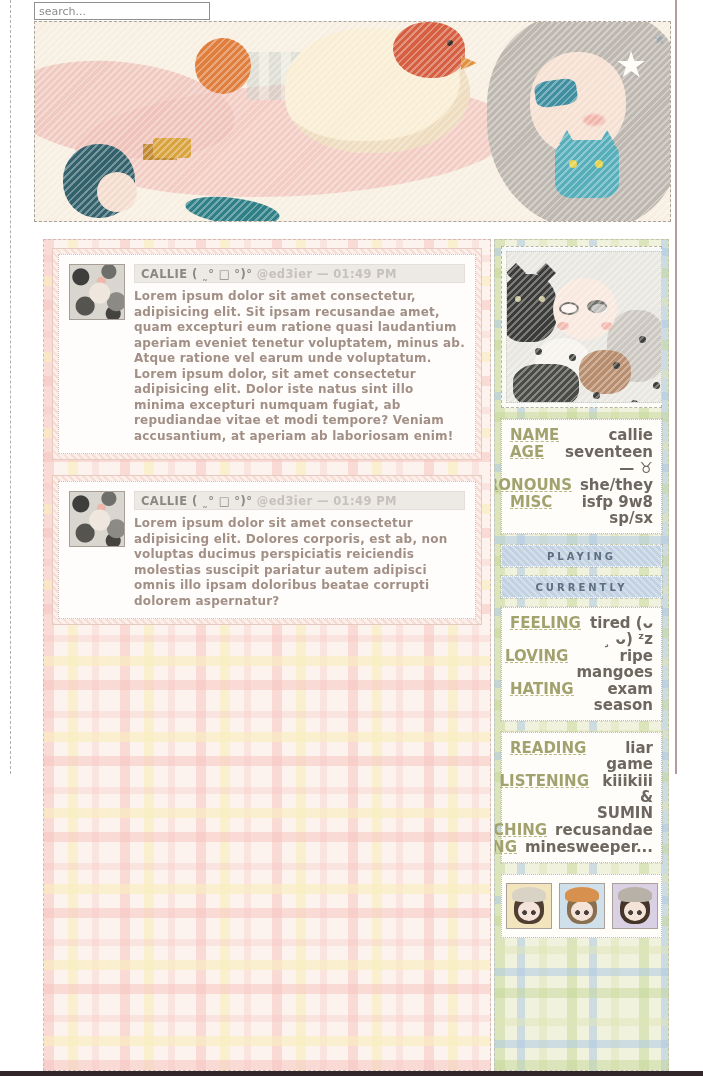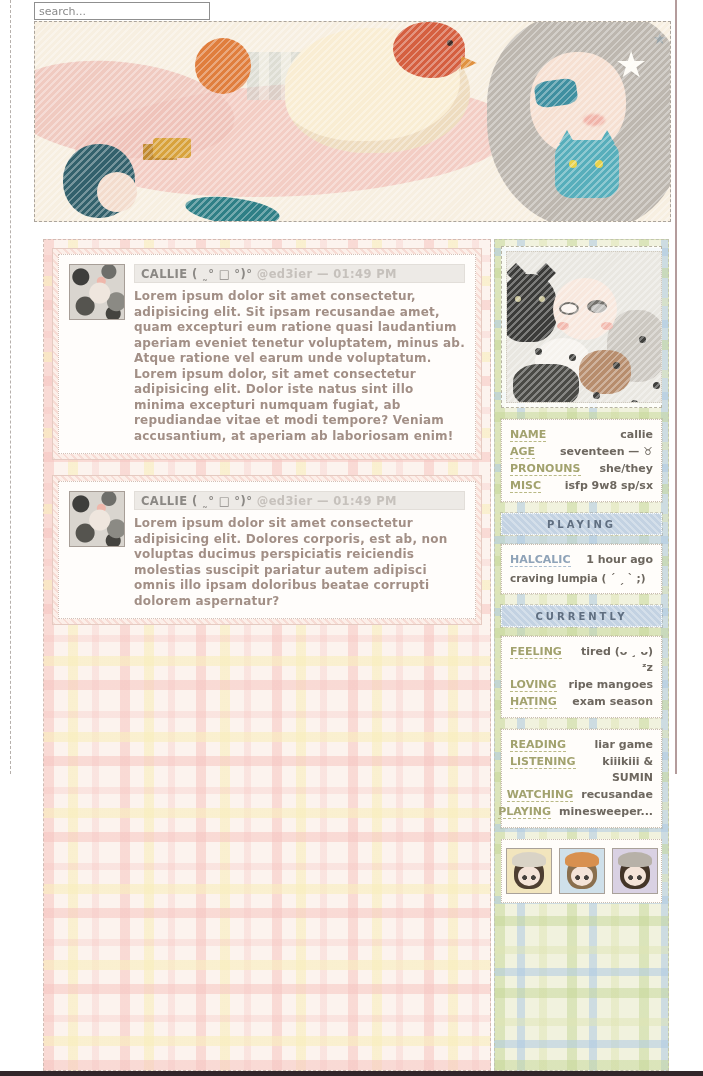--- a/index.html
+++ b/index.html
@@ -106,21 +106,21 @@
                 padding:5px 0 4px; margin:2px 0 9px; border:1px dotted rgba(255,255,255,.95);
                 outline:1px dashed rgba(120,110,100,.28);
                 background-image:repeating-linear-gradient(45deg, rgba(255,255,255,.28) 0 2px, rgba(255,255,255,0) 2px 5px); }
   .t-about     { background-color:#ddd6ae; color:#6f6049; }
   .t-status    { background-color:#c3d2e2; color:#5f6e80; }
   .t-currently { background-color:#c3d2e2; color:#5f6e80; }
   .t-following { background-color:#eccaca; color:#7d5c5c; }
 
   .info-box { background:#fffdfa; border:1px dotted #c9bcae; outline:1px dashed rgba(160,150,130,.25);
               padding:7px 8px; margin-bottom:11px; }
-  .info-row { display:flex; justify-content:space-between; font-size:11px; font-weight:bold; line-height:16px; }
+  .info-row { display:flex; justify-content:space-between; font-size:15px; font-weight:bold; line-height:16px; }
   .info-row + .info-row { margin-top:1px;justify-content:flex-end; }
   .info-label { color:#a2a26e; border-bottom:1px dashed #b9b985; height:15px; white-space:nowrap; }
   .label-blue { color:#8fa3b8; border-bottom-color:#aabdd0; }
   .info-value { color:#6d675f; text-align:right; flex:1; margin-left:8px; }
   .status-text { font-size:10.5px; font-weight:bold; color:#6d675f; line-height:16px; margin-top:2px; }
 
   .follow-grid { background:#fffdfa; border:1px dotted #c9bcae; padding:8px 7px; display:grid;
                  grid-template-columns:repeat(3,46px); gap:7px; justify-content:center; margin-bottom:11px; }
   .f-avatar { position:relative; width:46px; height:46px; border:1px solid #a9a199; overflow:hidden; background:var(--bg,#eee); }
   .f-avatar::before { content:""; position:absolute; left:7px; top:9px; width:30px; height:31px; z-index:1;
@@ -231,27 +231,20 @@
         </div>
         <div class="info-row">
           <span class="info-label">MISC</span>
           <span class="info-value">isfp 9w8 sp/sx</span>
         </div>
       </div>
 
 
       <div class="side-title t-status">PLAYING</div>
 
-      <div class="info-box">
-        <div class="info-row">
-          <span class="info-label label-blue">HALCALIC</span>
-          <span class="info-value">1 hour ago</span>
-        </div>
-        <div class="status-text">craving lumpia ( ´ ˏ ` ;)</div>
-      </div>
 
       <div class="side-title t-currently">CURRENTLY</div>
 
       <div class="info-box">
         <div class="info-row">
           <span class="info-label">FEELING</span>
           <span class="info-value">tired (ᴗ ¸ ᴗ) ᶻz</span>
         </div>
         <div class="info-row">
           <span class="info-label">LOVING</span>

